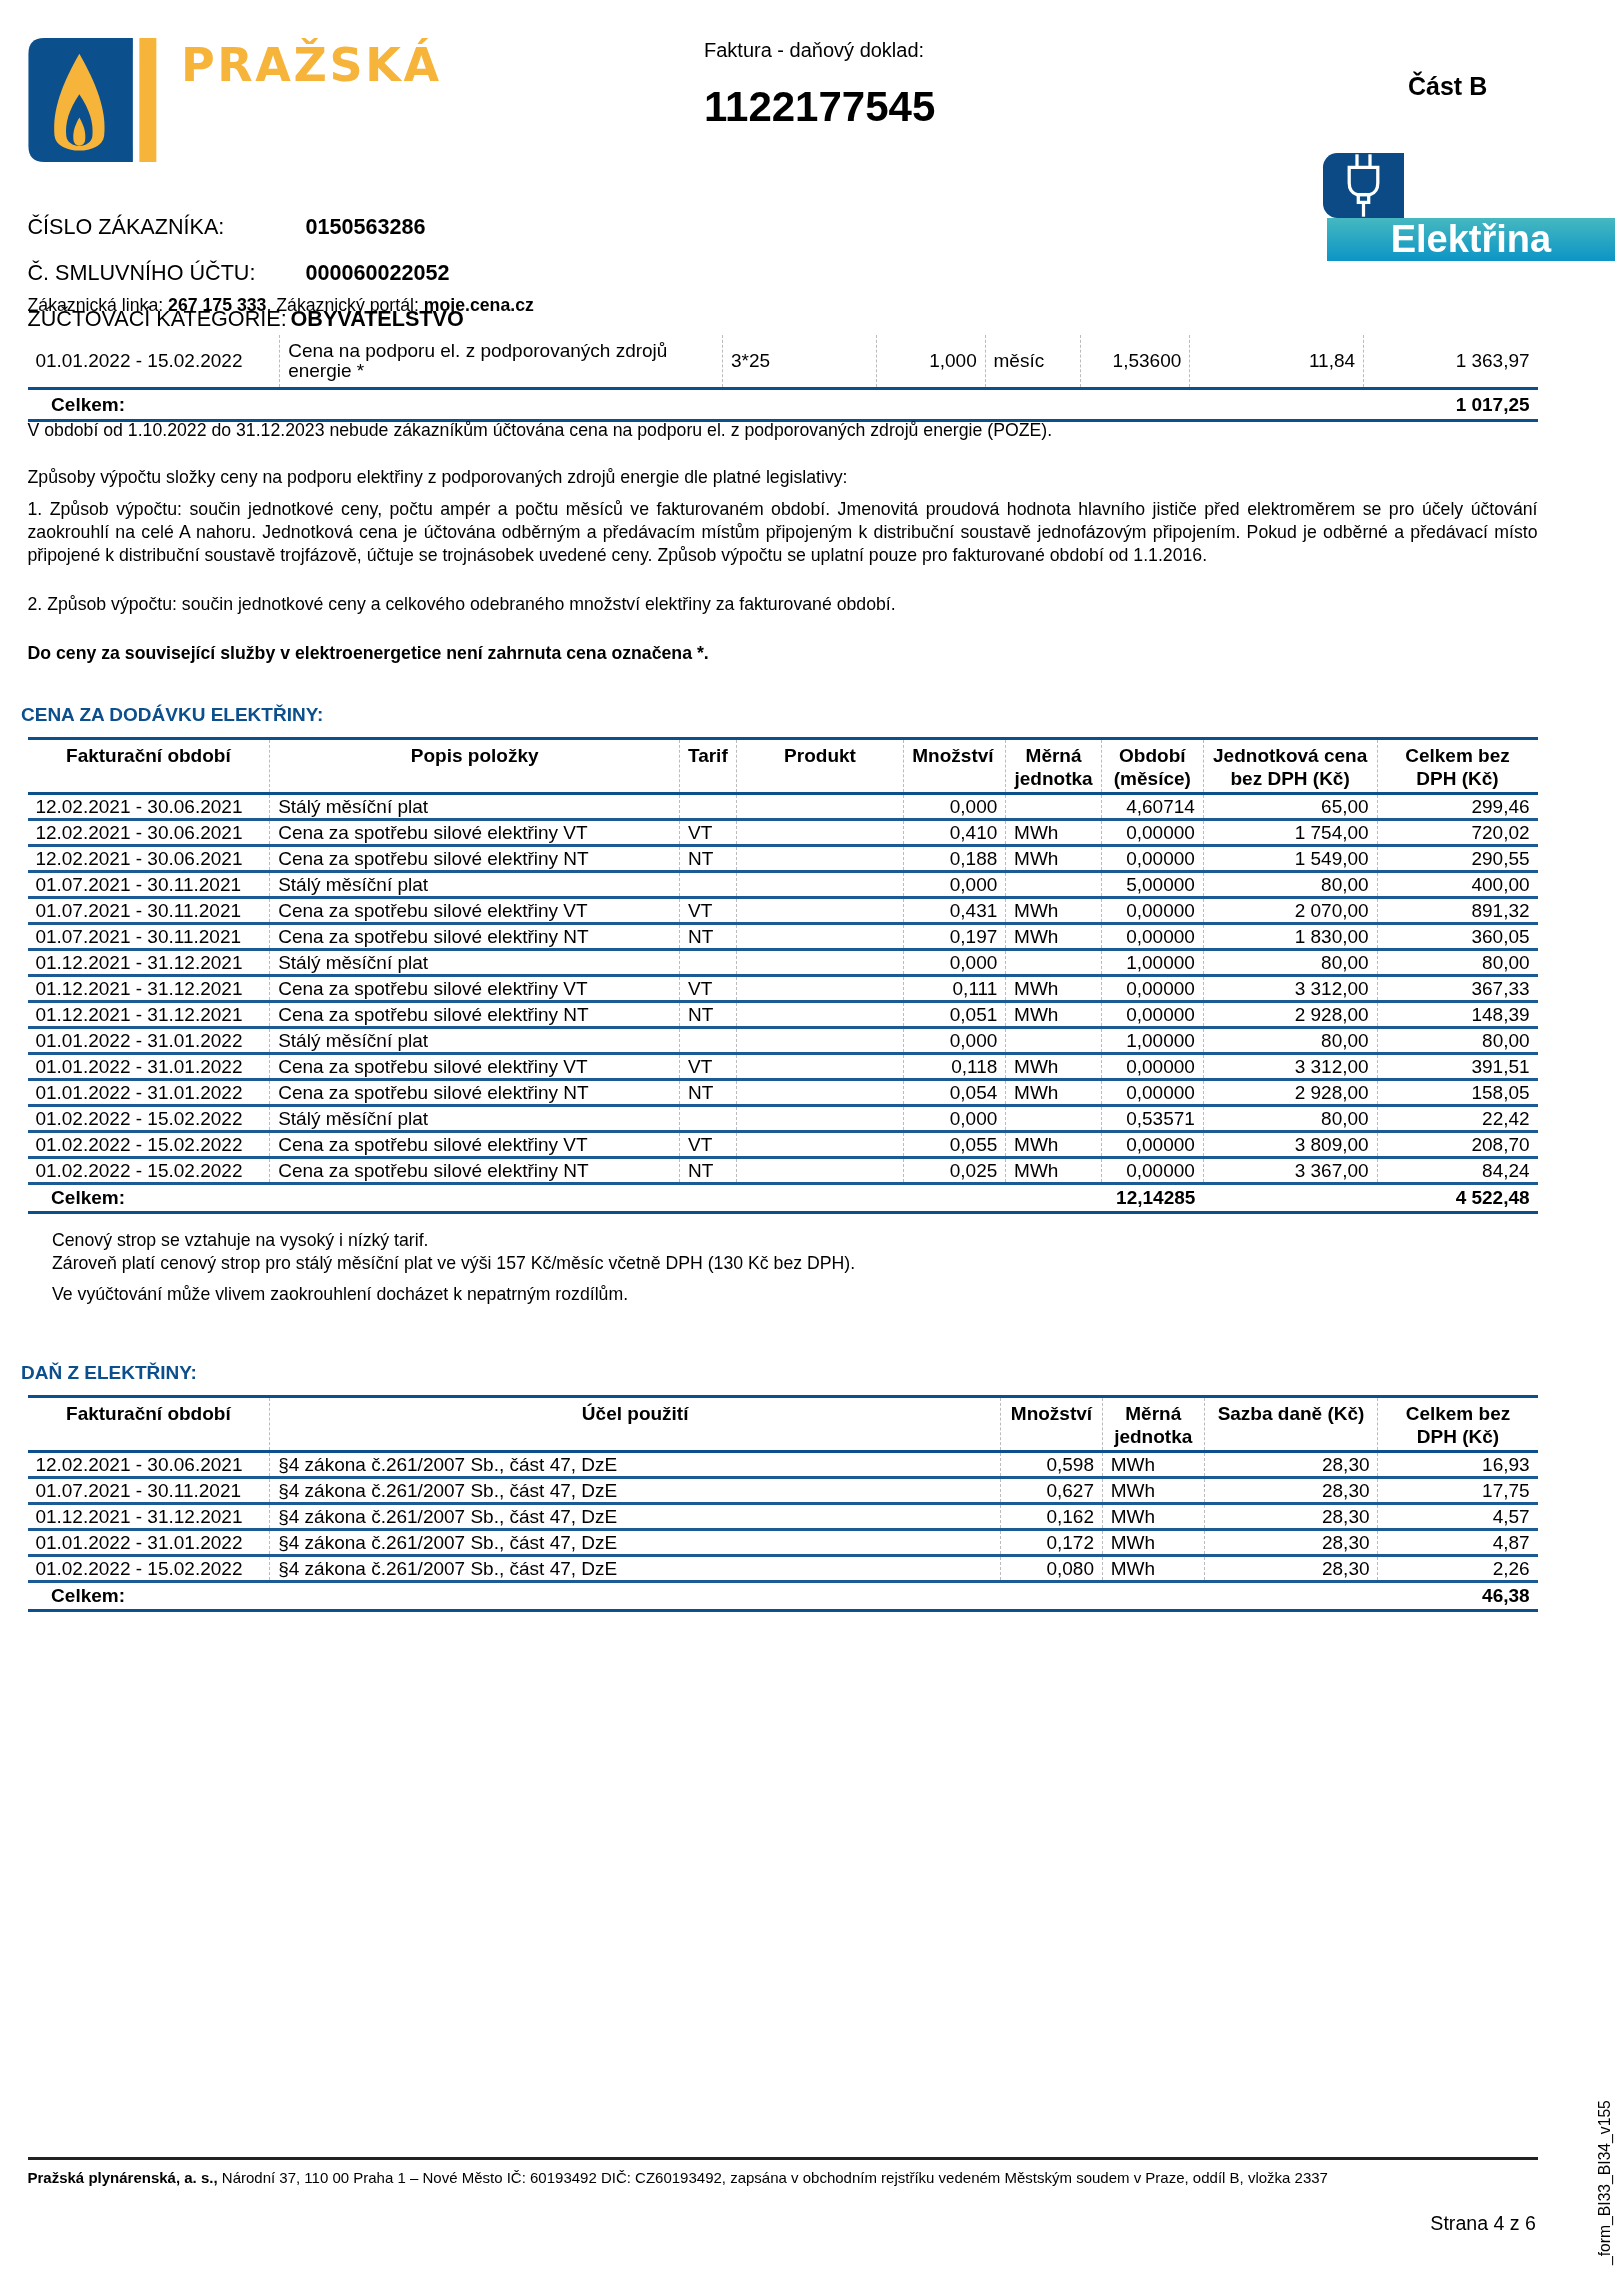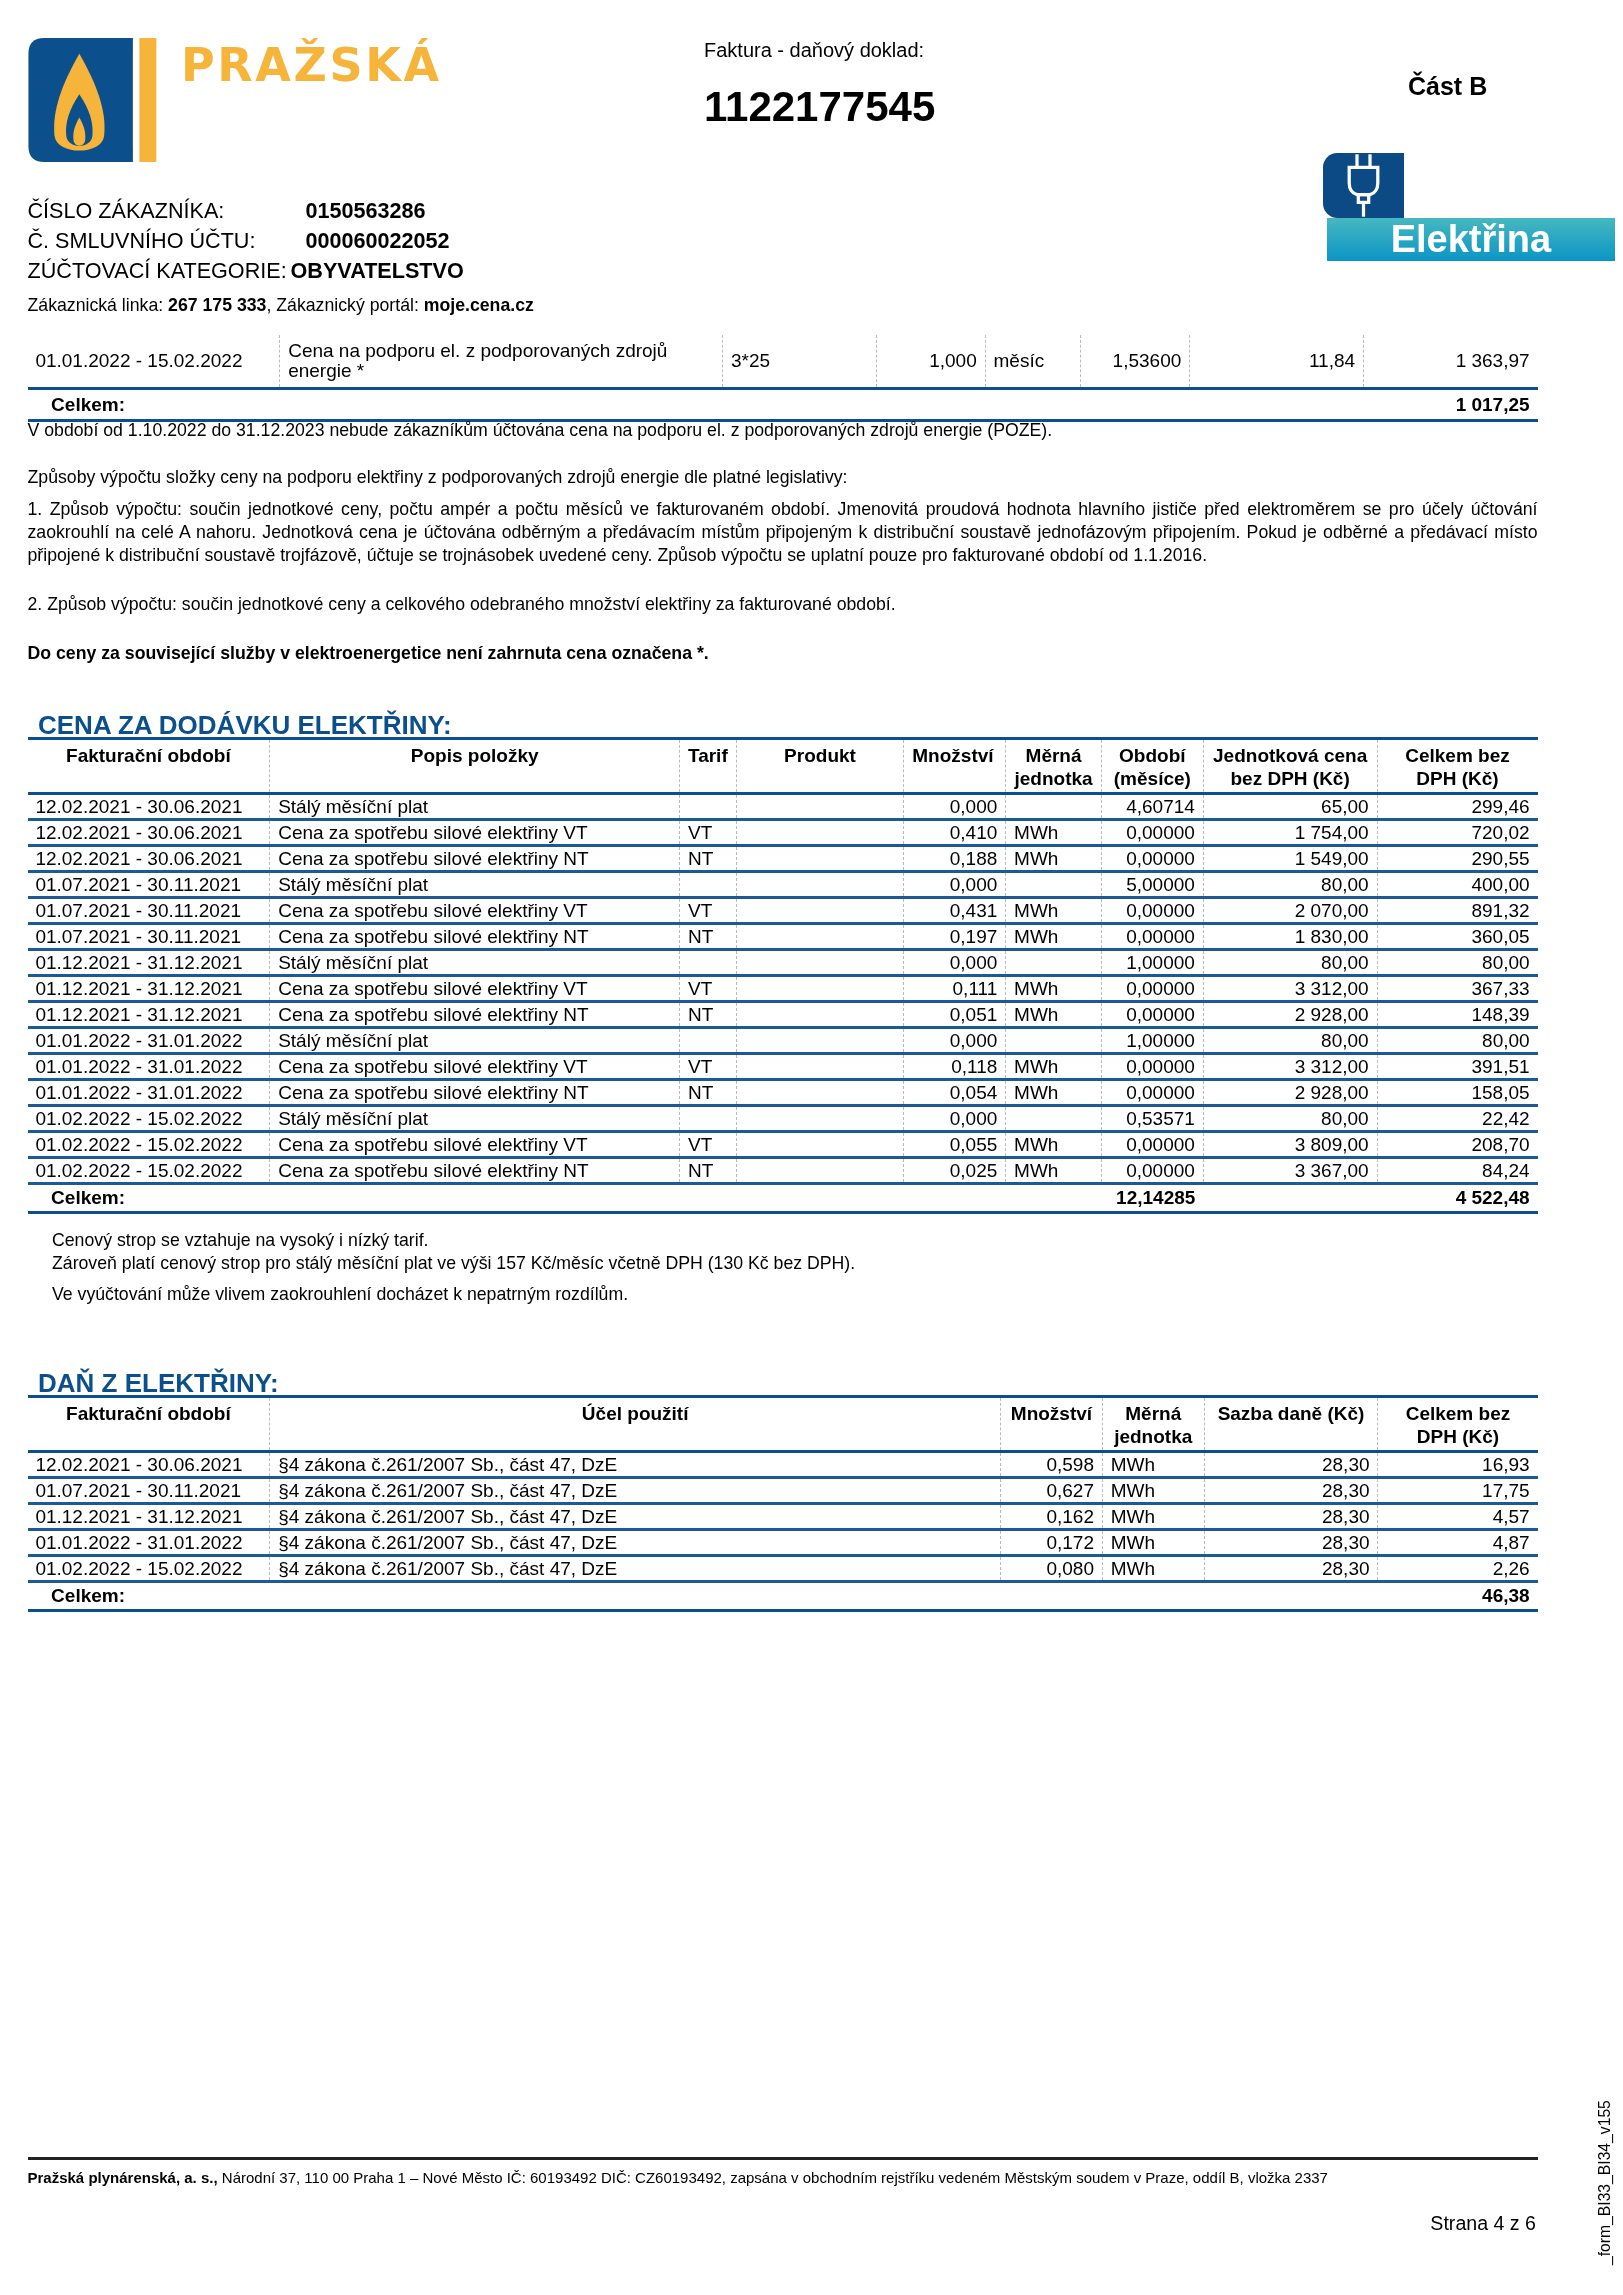--- a/index.html
+++ b/index.html
@@ -11,37 +11,37 @@
   .logo-text { left:181px; top:39px; font-family:"DejaVu Sans", sans-serif; font-weight:bold; font-size:46px; line-height:52px; letter-spacing:2.6px; }
   .logo-text .l1 { color:#f6b53a; }
   .logo-text .l2 { color:#0b4f8c; }
   .inv-label { left:704px; top:39px; font-size:20px; }
   .inv-number { left:704px; top:63px; font-size:42px; font-weight:bold;margin-top:20px; }
   .part { left:1408px; top:72px; font-size:25px; font-weight:bold; }
   .badge { left:1323px; top:153px; width:292px; height:101px; display:flex;flex-direction:column; }
   .badge .ic { width:81px; height:101px; background:#0b4a85; border-radius:14.4px 0 0 14.4px; display:flex; align-items:center; justify-content:center; }
   .badge .lbl { margin-left:3.9px; flex:1; background:linear-gradient(#46b8c0,#0b95c6); display:flex; align-items:center; justify-content:center; color:#fff; font-weight:bold; font-size:38px; }
   .cust { left:27.5px; top:196px; font-size:21.6px; line-height:30px; }
-  .cust .row { display:flex; }
+  .cust .row { display:flex;margin-top:16px; }
   .cust .k { width:278px; }
   .cust .v { font-weight:bold; }
   .contact { left:27.5px; top:295px; font-size:17.7px; }
   .contact b { font-weight:bold; }
 
   
   table { border-collapse:collapse; font-size:19px; }
   td, th { padding:0 7.9px; }
   .poze { left:27.5px; top:335px; width:1510px; }
   .poze td { height:52px; vertical-align:middle; border-right:1.3px dashed #bbb; }
   .poze td:last-child { border-right:none; }
   .r { text-align:right; }
   .c { text-align:left; }
   .sum-row td { font-weight:bold; height:29px; border-top:3.9px solid #0b4f8c; border-bottom:3.9px solid #0b4f8c; border-right:none; }
   .p { left:27.5px; font-size:17.7px; width:1510px; line-height:23px; text-align:justify; }
-  .h2 { left:38px; font-size:26px; font-weight:bold; color:#0b4f8c;margin-top:6px; }
+  .h2 { left:21px; font-size:19px; font-weight:bold; color:#0b4f8c; }
   .tbl { left:27.5px; width:1510px; }
   .tbl th { font-weight:bold; vertical-align:top; padding-top:3.9px; border-right:1.3px dashed #bbb; border-top:3.9px solid #0b4f8c; border-bottom:3.9px solid #0b4f8c; line-height:23.6px; }
   .tbl th:last-child { border-right:none; }
   .tbl td { height:23px; border-right:1.3px dashed #bbb; border-bottom:3.3px solid #1c5a96; }
   .tbl td:last-child { border-right:none; }
   .tbl tr.tot td { font-weight:bold; border-right:none; border-bottom:3.9px solid #0b4f8c; height:26px; }
   .notes { left:52px; font-size:17.7px; line-height:23px; }
   .footer-line { left:27.5px; top:2157px; width:1510px; height:2.6px; background:#222; }
   .footer { left:27.5px; top:2167px; width:1510px; font-size:15px; line-height:22px; text-align:justify; }
   .page-no { right:88px; top:2212px; font-size:19.6px; }

